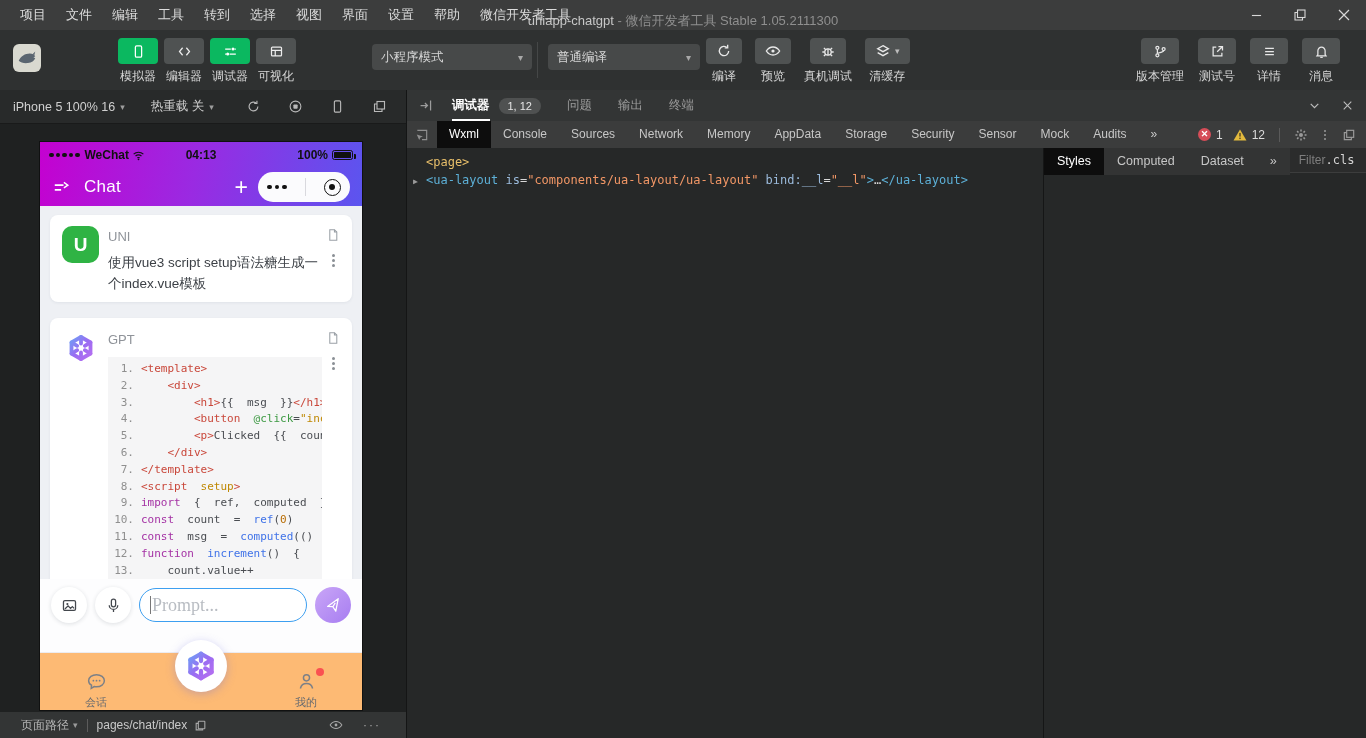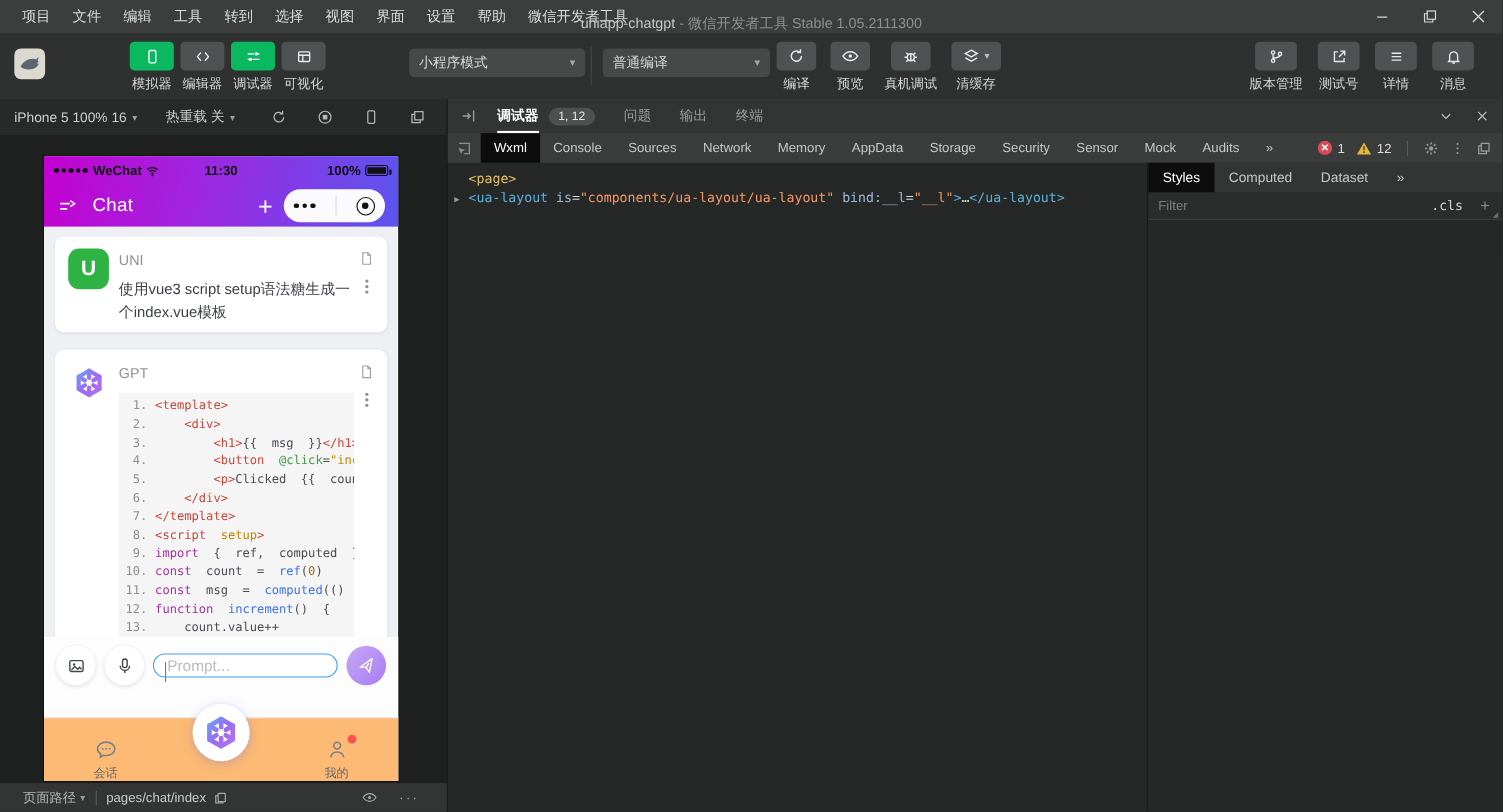--- a/index.html
+++ b/index.html
@@ -88,21 +88,21 @@
   .tok-keyword{color:#a431a4}
   .tok-func{color:#3f72e8}
   .tok-number{color:#b76b01}
   .tok-plain{color:#4a4d52}
 
   .phone-bottom{flex:none;height:131px;background:#fdfdfe;position:relative}
   .input-row{display:flex;align-items:center;gap:8px;padding:8px 11px 0}
   .circle-btn{width:36px;height:36px;border-radius:50%;background:#fff;box-shadow:0 1px 4px rgba(30,40,60,.14);display:flex;align-items:center;justify-content:center;color:#43474d;flex:none}
   .circle-btn .ic{width:17px;height:17px}
   .prompt-wrap{flex:1;position:relative}
-  .prompt-input{width:100%;height:22px;border:1.6px solid #3d9ff0;border-radius:17px;background:#fff;outline:none;padding:0 12px;font-size:14px;color:#3c4046;font-family:Liberation Sans, sans-serif}
+  .prompt-input{width:100%;height:34px;border:1.6px solid #3d9ff0;border-radius:17px;background:#fff;outline:none;padding:0 12px;font-size:18px;color:#3c4046;font-family:Liberation Serif, serif}
   .prompt-input::placeholder{color:#b8bcc2}
   .prompt-caret{position:absolute;left:11px;top:8px;width:1.3px;height:18px;background:#777}
   .send-btn{width:36px;height:36px;border-radius:50%;background:linear-gradient(135deg,#c9a6f7,#a77df1);display:flex;align-items:center;justify-content:center;flex:none}
   .send-btn .ic{width:17px;height:17px;color:#fff;transform:rotate(-12deg)}
   .tabbar{position:absolute;left:0;right:0;bottom:0;height:58px;background:#fdba74;border-top:1px solid #ececf0;display:flex;align-items:flex-end;justify-content:space-between;padding:0 36px}
   .tab-item{display:flex;flex-direction:column;align-items:center;gap:3px;color:#7c8087;position:relative;width:40px}
   .tab-item .ic{width:21px;height:21px}
   .tab-label{font-size:11px;color:#63686f}
   .tab-badge{position:absolute;top:-3px;right:2px;width:8px;height:8px;border-radius:50%;background:#fa5151}
   .tab-logo{position:absolute;left:50%;top:-13px;transform:translateX(-50%);width:52px;height:52px;border-radius:50%;background:#fff;box-shadow:0 2px 10px rgba(110,110,220,.35);display:flex;align-items:center;justify-content:center}
@@ -142,21 +142,21 @@
   .debug-main{flex:1;display:flex;min-height:0}
   .elements{flex:1;padding-top:6px;font-family:"DejaVu Sans Mono",monospace;font-size:12px;line-height:17.5px;min-width:0}
   .wx-line{padding-left:19px;position:relative;white-space:pre}
   .wx-arrow{position:absolute;left:6px;top:1px;font-size:8px;color:#9a9a9a}
   .wtag-root{color:#e8bf6a}
   .wtag{color:#5db0d7}
   .wattr{color:#9bbbdc}
   .wval{color:#f29766}
   .wplain{color:#d8d8d8}
 
-  .styles-panel{width:323px;flex:none;border-left:1px solid #151616;display:flex;flex-direction:column}
+  .styles-panel{width:323px;flex:none;border-left:1px solid #151616;display:flex;flex-direction:row}
   .styles-tabs{height:27px;background:#333434;display:flex;align-items:center;font-size:12.5px;color:#c7c7c7;flex:none}
   .styles-tab{padding:0 13px;height:27px;line-height:27px}
   .styles-tab.active{background:#0d0d0d;color:#fff}
   .filter-row{height:25px;background:#2b2c2c;border-bottom:1px solid #3c3d3d;display:flex;align-items:center;padding:0 9px;flex:none}
   .filter-text{font-size:12px;color:#7f7f7f;flex:1}
   .cls-label{font-family:"DejaVu Sans Mono",monospace;font-size:12px;color:#d5d5d5;margin-right:13px}
   .plus-btn{color:#8d8d8d;font-size:15px;position:relative;width:14px;text-align:center}
   .plus-btn::after{content:'';position:absolute;right:-5px;bottom:-2px;border-left:5px solid transparent;border-bottom:5px solid #6f6f6f}
   .styles-body{flex:1;background:#262828}
 </style>
@@ -406,21 +406,21 @@
             <i></i>
             <i></i>
           </span>
         <span>WeChat</span>
         <span class="ic" style="width:13px;height:13px;margin-left:3px">
             <svg viewBox="0 0 24 24" fill="none" stroke="#111" stroke-width="2.2">
               <path d="M3 9.5a14 14 0 0 1 18 0M6.5 13a9 9 0 0 1 11 0M9.8 16.3a4.6 4.6 0 0 1 4.4 0"></path>
               <circle cx="12" cy="19" r="1.6" fill="#111" stroke="none"></circle>
             </svg>
           </span>
-        <span class="time">11:30</span>
+        <span class="time">04:13</span>
         <span class="status-right">
           <span>100%</span>
           <span class="battery"></span>
         </span>
       </div>
       <div class="navbar">
         <span class="ic" style="width:19px;height:19px">
             <svg viewBox="0 0 24 24" fill="none" stroke="#fff" stroke-width="2">
               <path d="M3.5 9h11M3.5 15h8"></path>
               <path d="M15 5.5L20 9l-5 3.5" stroke-width="1.8"></path>

